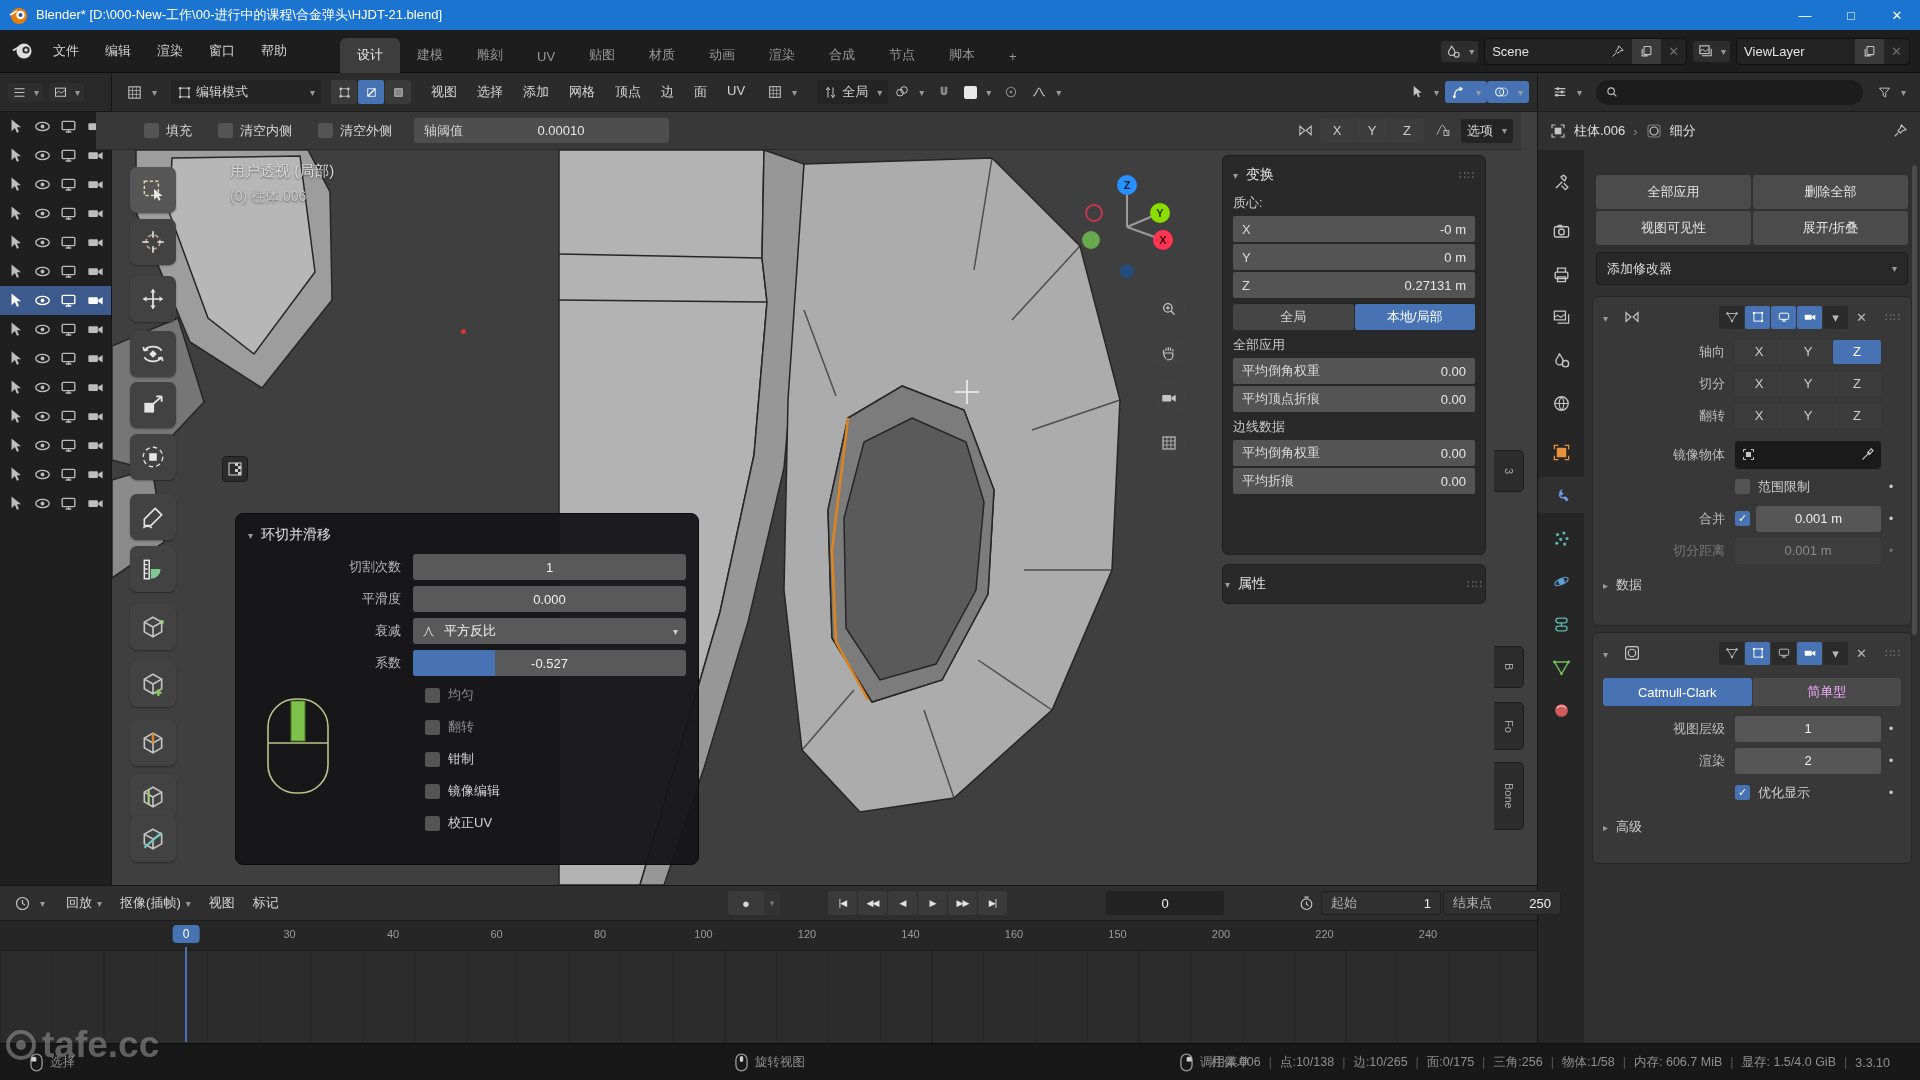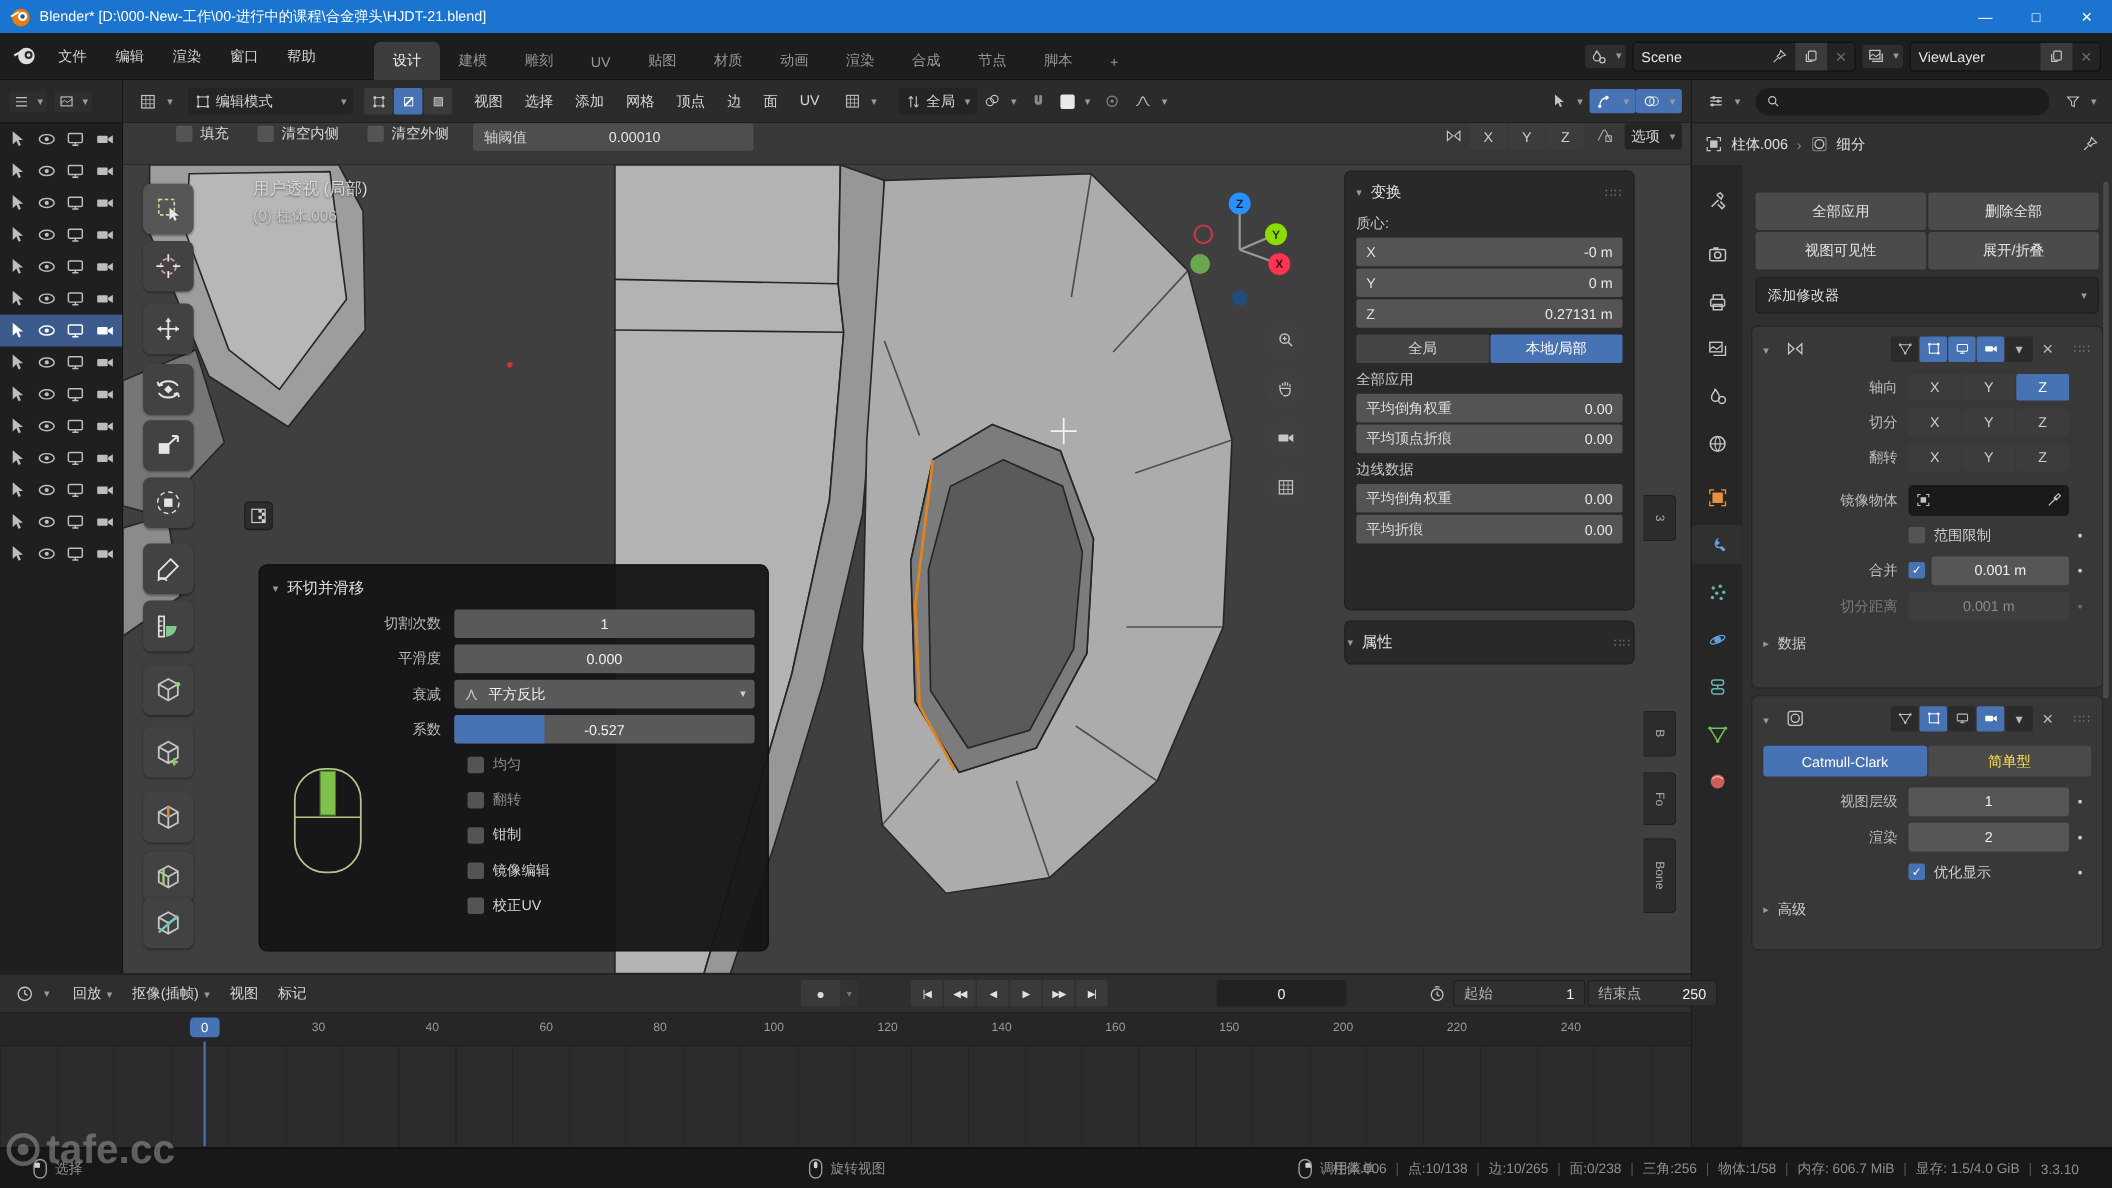--- a/index.html
+++ b/index.html
@@ -43,21 +43,21 @@
   
   #vheader{left:112px;top:73px;width:1425px;height:39px;background:#2b2b2b;display:flex;align-items:center;border-bottom:1px solid #1d1d1d;padding:0 8px}
   .hbtn{display:flex;align-items:center;gap:4px;padding:3px 6px;border-radius:3px;color:#d5d5d5}
   .hbtn.dark{background:#242424}
   .hbtn.blueish{background:#4772b3}
   .hmenu{padding:4px 10px;color:#d5d5d5}
   .selmode{display:flex;gap:1px;margin:0 10px}
   .selmode .sm{width:26px;height:24px;background:#3a3a3a;border-radius:2px;display:flex;align-items:center;justify-content:center}
   .selmode .sm.on{background:#4772b3}
 
-  #tsettings{left:112px;top:112px;width:1425px;height:38px;background:#383838;display:flex;align-items:flex-start;border-bottom:1px solid #2a2a2a}
+  #tsettings{left:96px;top:112px;width:1425px;height:38px;background:#383838;display:flex;align-items:center;border-bottom:1px solid #2a2a2a}
   .cbx{width:15px;height:15px;background:#545454;border-radius:2.5px;display:inline-flex;align-items:center;justify-content:center;font-size:11px;color:#fff}
   .cbx.on{background:#4772b3}
   .cbx.on::after{content:"✓"}
   .cbgroup{display:flex;align-items:center;gap:7px;color:#d9d9d9}
   .valfield{display:flex;align-items:center;background:#4e4e4e;border-radius:3px;height:25px;padding:0 10px;color:#e6e6e6}
   .seg3{display:flex;gap:1px}
   .seg3 .seg{min-width:34px;height:24px;background:#3c3c3c;color:#cdcdcd;display:flex;align-items:center;justify-content:center;border-radius:2px}
   .seg3 .seg.on{background:#4772b3;color:#fff}
 
   
@@ -134,21 +134,21 @@
   .mtog.on{background:#4772b3;color:#fff}
   .prow{display:flex;align-items:center;height:27px;margin:5px 0}
   .plab{width:132px;text-align:right;padding-right:10px;color:#bdbdbd;flex:none}
   .plab.dim{color:#787878}
   .pfield{flex:1;height:26px;background:#565656;border-radius:3px;display:flex;align-items:center;justify-content:center;color:#efefef}
   .pfield.dim{background:#3e3e3e;color:#8a8a8a}
   .adot{width:20px;text-align:center;color:#cfcfcf;font-size:12px;flex:none}
   .adot.dim{color:#6f6f6f}
   .objfield{flex:1;height:28px;background:#1a1a1a;border-radius:4px;display:flex;align-items:center;padding:0 6px}
   .pseg2{display:flex;gap:1px;margin:9px 0}
-  .pseg2 .seg{flex:1;height:28px;display:flex;align-items:center;justify-content:center;background:#4a4a4a;border-radius:3px;color:#fde047}
+  .pseg2 .seg{flex:1;height:28px;display:flex;align-items:center;justify-content:center;background:#4a4a4a;border-radius:3px;color:#f0abfc}
   .pseg2 .seg.active{background:#4772b3;color:#fff}
   .secrow{display:flex;align-items:center;height:26px;color:#cfcfcf;margin-top:8px}
   #pscroll{position:absolute;right:3px;top:15px;width:5px;height:470px;background:#4a4a4a;border-radius:3px}
 
   
   #timeline{left:0;top:885px;width:1537px;height:158px;background:#282828;border-top:1px solid #161616}
   #thead{position:relative;height:35px;background:#2e2e2e;display:flex;align-items:center;border-bottom:1px solid #1e1e1e;padding-left:8px}
   #thead .hmenu{padding:4px 9px}
   .trec{position:absolute;left:728px;display:flex;align-items:center}
   .trecbtn{width:36px;height:24px;background:#3a3a3a;border-radius:3px 0 0 3px;display:flex;align-items:center;justify-content:center;color:#d8d8d8}
@@ -1367,21 +1367,21 @@
           <rect x="1" y="1" width="12" height="18" rx="6" fill="none" stroke="#9a9a9a" stroke-width="1.4"></rect>
           <path d="M12.5 5 Q10 3 7.2 4.5 L7.2 9 L12.8 9 Z" fill="#cfcfcf"></path>
         </svg>
       <span>调用菜单</span>
     </div>
     <div id="sbstats">
 
     <span class="stat" style="--i: 0;">柱体.006</span>
         <span class="stat" style="--i: 1;">点:10/138</span>
         <span class="stat" style="--i: 2;">边:10/265</span>
-        <span class="stat" style="--i: 3;">面:0/238</span>
+        <span class="stat" style="--i: 3;">面:0/175</span>
         <span class="stat" style="--i: 4;">三角:256</span>
         <span class="stat" style="--i: 5;">物体:1/58</span>
         <span class="stat" style="--i: 6;">内存: 606.7 MiB</span>
         <span class="stat" style="--i: 7;">显存: 1.5/4.0 GiB</span>
         <span class="stat" style="--i: 8;">3.3.10</span>
       </div>
   </div>
 
   <div id="watermark" class="abs">
     <svg width="34" height="34">

